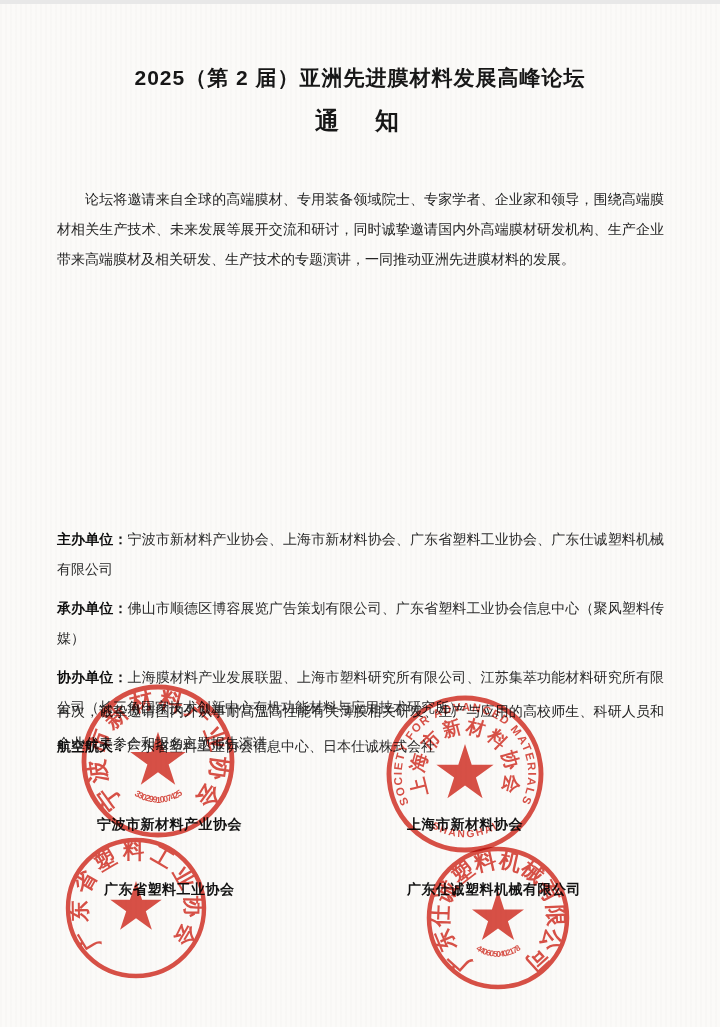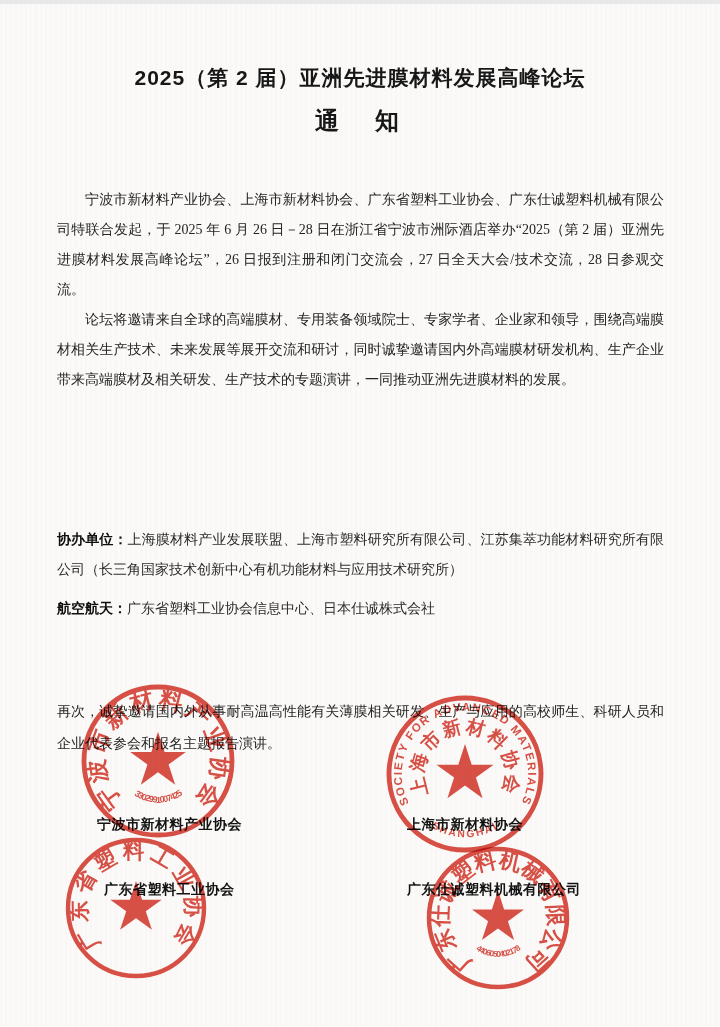--- a/index.html
+++ b/index.html
@@ -78,25 +78,30 @@
 </style>
 </head>
 <body>
 
 <div class="page">
 
   <h1 class="doc-title">2025（第 2 届）亚洲先进膜材料发展高峰论坛</h1>
   <h2 class="doc-subtitle">通　知</h2>
 
   <div class="body-block">
-    <p>宁波市新材料产业协会、上海市新材料协会、广东省塑料工业协会、广东仕诚塑料机械有限公司特联合发起，于 2025 年 6 月 26 日－28 日在浙江省宁波市洲际酒店举办“2025（第 2 届）亚洲先进膜材料发展高峰论坛”，26 日报到注册和闭门交流会，27 日全天大会/技术交流，28 日参观交流。</p>
     <p>论坛将邀请来自全球的高端膜材、专用装备领域院士、专家学者、企业家和领导，围绕高端膜材相关生产技术、未来发展等展开交流和研讨，同时诚挚邀请国内外高端膜材研发机构、生产企业带来高端膜材及相关研发、生产技术的专题演讲，一同推动亚洲先进膜材料的发展。</p>
   </div>
 
   <div class="sections">
+    <div class="section">
+      <span class="sec-label">主办单位：</span><span>宁波市新材料产业协会、上海市新材料协会、广东省塑料工业协会、广东仕诚塑料机械有限公司</span>
+    </div>
+    <div class="section">
+      <span class="sec-label">承办单位：</span><span>佛山市顺德区博容展览广告策划有限公司、广东省塑料工业协会信息中心（聚风塑料传媒）</span>
+    </div>
     <div class="section">
       <span class="sec-label">协办单位：</span><span>上海膜材料产业发展联盟、上海市塑料研究所有限公司、江苏集萃功能材料研究所有限公司（长三角国家技术创新中心有机功能材料与应用技术研究所）</span>
     </div>
     <div class="section">
       <span class="sec-label">航空航天：</span><span>广东省塑料工业协会信息中心、日本仕诚株式会社</span>
     </div>
   </div>
 
   <p class="closing">再次，诚挚邀请国内外从事耐高温高性能有关薄膜相关研发、生产与应用的高校师生、科研人员和企业代表参会和报名主题报告演讲。</p>
 

